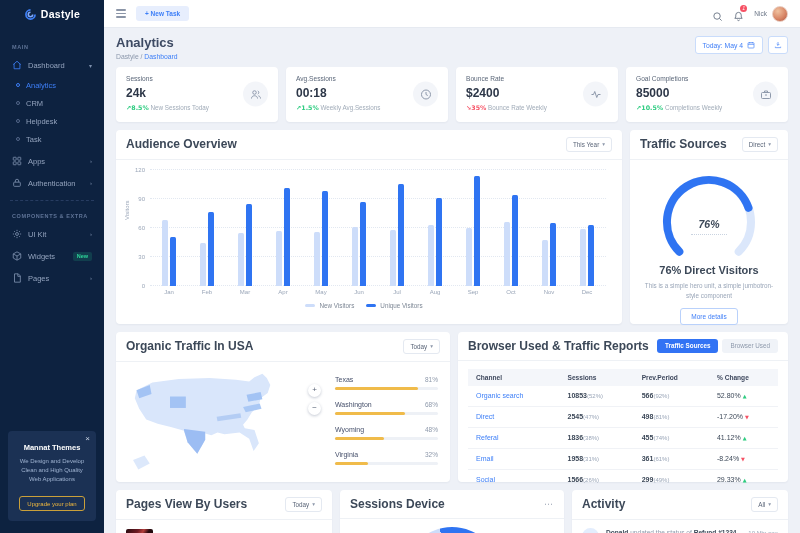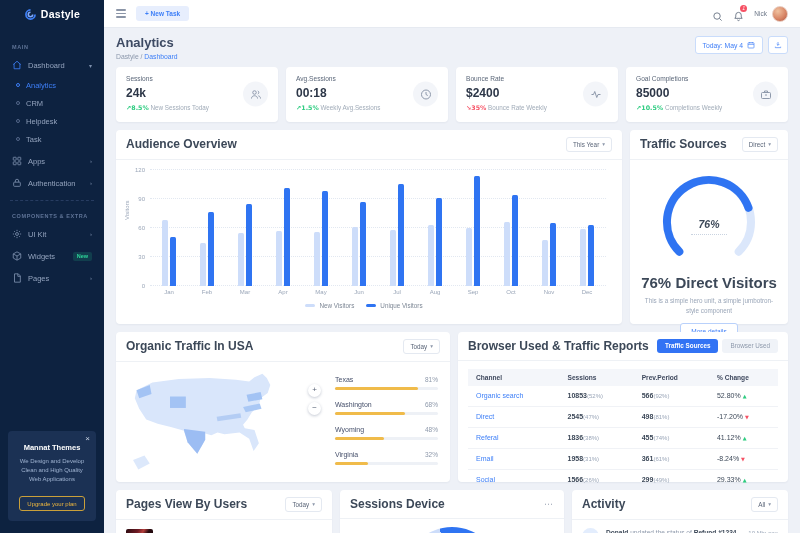--- a/index.html
+++ b/index.html
@@ -91,21 +91,21 @@
   .ylab { position:absolute; left:8px; top:60px; transform:rotate(-90deg); transform-origin:left top; font-size:6px; color:#9aa6b8; }
   .legend { display:flex; justify-content:center; gap:12px; margin-top:7px; }
   .legend-item { display:flex; align-items:center; gap:4px; font-size:6.3px; color:#7d8795; }
   .legend-item .dash { width:10px; height:3px; border-radius:2px; display:inline-block; }
 
   .traffic-body { flex:1; display:flex; flex-direction:column; align-items:center; padding:10px 8px 8px; text-align:center; }
   .gauge-box { position:relative; width:112px; height:86px;font-style:italic; }
   .gauge-box svg { width:112px; height:86px; }
   .gauge-pct { position:absolute; left:0; right:0; top:48px; font-size:10.5px; font-weight:bold; color:#3c4858; }
   .gauge-dots { position:absolute; left:38px; right:38px; top:64px; border-top:1px dotted #c9d3e0; }
-  .traffic-heading { font-size:15px; font-weight:bold; color:#3c4858; margin-top:18px; }
+  .traffic-heading { font-size:11px; font-weight:bold; color:#3c4858; margin-top:8px; }
   .traffic-desc { font-size:6.3px; color:#9aa6b8; line-height:1.55; margin-top:5px; padding:0 4px; }
   .more-btn { margin-top:8px; background:#fff; border:1px solid #b9d1fb; color:#3f7ef7; font-size:6.5px; padding:4px 10px; border-radius:3px; cursor:pointer; font-family:inherit; }
 
   .row3 { display:flex; gap:8px; margin-bottom:8px; height:150px; }
   .organic { width:334px; min-width:334px; display:flex; flex-direction:column; }
   .organic-body { flex:1; display:flex; padding:8px 10px; gap:6px; }
   .map-box { position:relative; width:176px; }
   .map-box svg { width:176px; height:112px; }
   .zoom-col { display:flex; flex-direction:column; gap:5px; padding-top:14px; }
   .zoom-btn { width:13px; height:13px; border-radius:50%; background:#fff; box-shadow:0 1px 3px rgba(20,40,80,.25); border:none; color:#5a6578; font-size:8px; line-height:1; display:flex; align-items:center; justify-content:center; cursor:pointer; font-family:inherit; }

